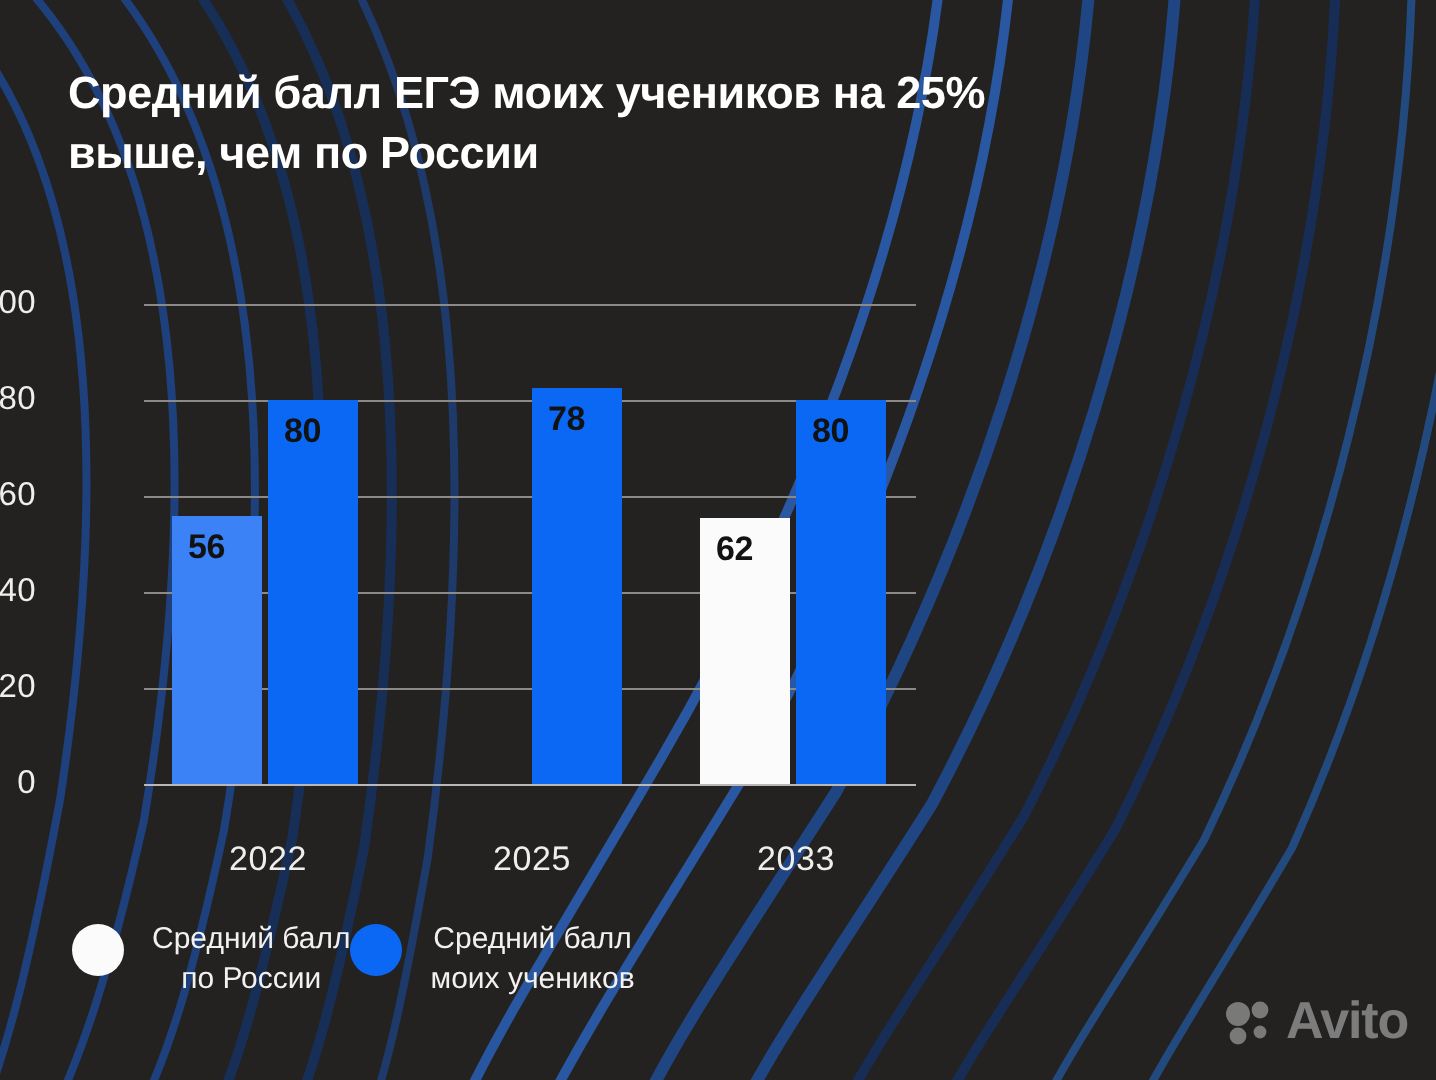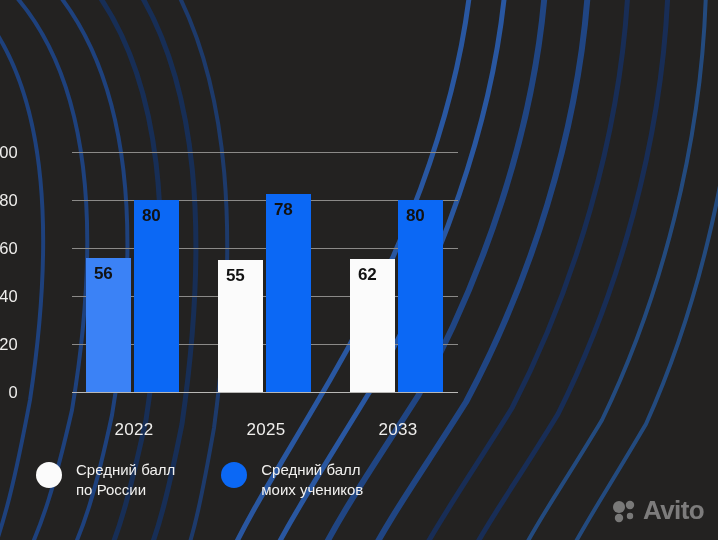--- a/index.html
+++ b/index.html
@@ -101,21 +101,21 @@
     font-size:17px;
     color:#efeeec;
     letter-spacing:0.3px;
   }
 
   
   #legend {
     position:absolute;
     left:36px; top:460px;
     display:flex;
-    gap:46px;
+    text-align:center;
   }
   .legend-item { display:flex; align-items:flex-start; gap:14px; }
   .legend-dot {
     width:26px; height:26px;
     border-radius:50%;
     flex:0 0 26px;
     margin-top:2px;
   }
   .legend-label {
     font-size:15px;
@@ -171,20 +171,22 @@
     <path d="M 668 -10 C 662 142, 618 294, 558 414 C 514 486, 486 524, 468 560"></path>
   </g>
   <g fill="none" stroke="#24528f" stroke-width="4" opacity="0.85">
     <path d="M 706 -10 C 702 146, 660 300, 602 420 C 560 490, 534 526, 518 560"></path>
     <path d="M 740 10 C 736 150, 700 304, 646 424 C 606 492, 582 528, 566 560"></path>
   </g>
 </svg>
 
 <div id="root">
 
+  <div id="title">Средний балл ЕГЭ моих учеников на 25%
+выше, чем по России</div>
 
   <div id="chart">
 
     <div class="ytick-wrap">
       <div style="position:absolute; top:12px; width:480px;">
         <div class="gridline"></div>
         <div class="ytick-label">100</div>
       </div>
       <div style="position:absolute; top:60px; width:480px;">
         <div class="gridline"></div>
@@ -213,23 +215,20 @@
       <div class="group" style="left:14px; width:93px;">
         <div class="bar series-a" style="background: #3b82f6; height: 134.4px;">
           <span class="bar-value">56</span>
         </div>
         <div class="bar series-b" style="background: rgb(11, 104, 245); height: 192px;">
           <span class="bar-value">80</span>
         </div>
       </div>
 
       <div class="group" style="left:146px; width:93px;">
-        <div class="bar series-a" style="background: rgb(251, 251, 251); height: 132px;">
-          <span class="bar-value">55</span>
-        </div>
         <div class="bar series-b" style="background: rgb(11, 104, 245); height: 198px;">
           <span class="bar-value">78</span>
         </div>
       </div>
 
       <div class="group" style="left:278px; width:93px;">
         <div class="bar series-a" style="background: rgb(251, 251, 251); height: 133px;">
           <span class="bar-value">62</span>
         </div>
         <div class="bar series-b" style="background: rgb(11, 104, 245); height: 192px;">

